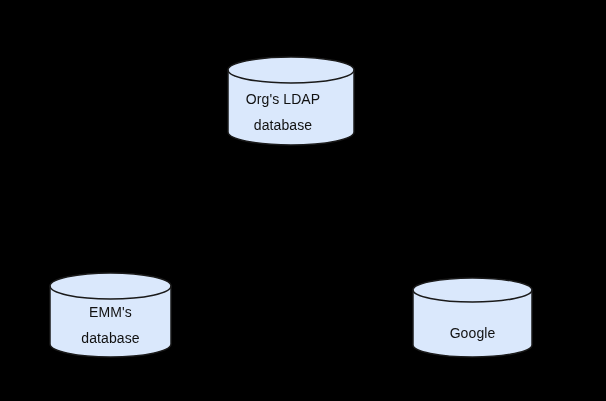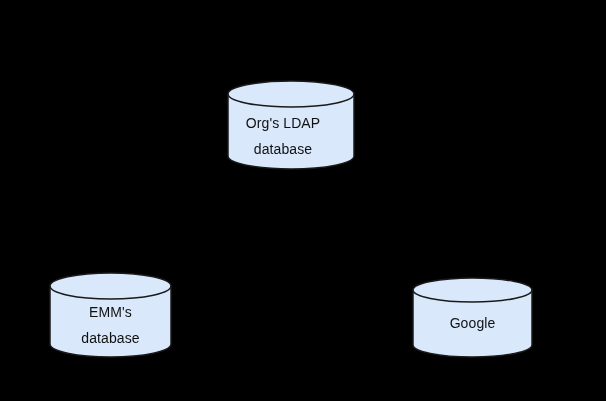--- a/index.html
+++ b/index.html
@@ -36,21 +36,21 @@
     letter-spacing: 0.1px;
     white-space: nowrap;
     pointer-events: none;
   }
 </style>
 </head>
 <body>
 
 <div id="canvas">
 
-  <div class="node" style="left:227px; top:80px; width:112px; height:90px;">
+  <div class="node" style="left:227px; top:56px; width:112px; height:90px;">
     <svg width="128" height="90" viewBox="0 0 128 90">
       <path d="M1,14 C1,6.8 29.2,1 64,1 C98.8,1 127,6.8 127,14
                L127,76 C127,83.2 98.8,89 64,89 C29.2,89 1,83.2 1,76 Z" fill="#dae8fc" stroke="#1a1a1a" stroke-width="1.5" stroke-linejoin="round"></path>
       <path d="M1,14 C1,21.2 29.2,27 64,27 C98.8,27 127,21.2 127,14" fill="none" stroke="#1a1a1a" stroke-width="1.5"></path>
     </svg>
     <div class="node-label" style="top:30px;">Org's LDAP</div>
     <div class="node-label" style="top:56px;">database</div>
   </div>
 
   <div class="node" style="left:49px; top:272px; width:123px; height:86px;">
@@ -62,16 +62,16 @@
     <div class="node-label" style="top:27px;">EMM's</div>
     <div class="node-label" style="top:53px;">database</div>
   </div>
 
   <div class="node" style="left:412px; top:277px; width:121px; height:81px;">
     <svg width="121" height="81" viewBox="0 0 121 81">
       <path d="M1,13 C1,6.4 27.6,1 60.5,1 C93.4,1 120,6.4 120,13
                L120,68 C120,74.6 93.4,80 60.5,80 C27.6,80 1,74.6 1,68 Z" fill="#dae8fc" stroke="#1a1a1a" stroke-width="1.5" stroke-linejoin="round"></path>
       <path d="M1,13 C1,19.6 27.6,25 60.5,25 C93.4,25 120,19.6 120,13" fill="none" stroke="#1a1a1a" stroke-width="1.5"></path>
     </svg>
-    <div class="node-label" style="top:33px;">Google</div>
+    <div class="node-label" style="top:43px;">Google</div>
   </div>
 
 </div>
 
 </body></html>

